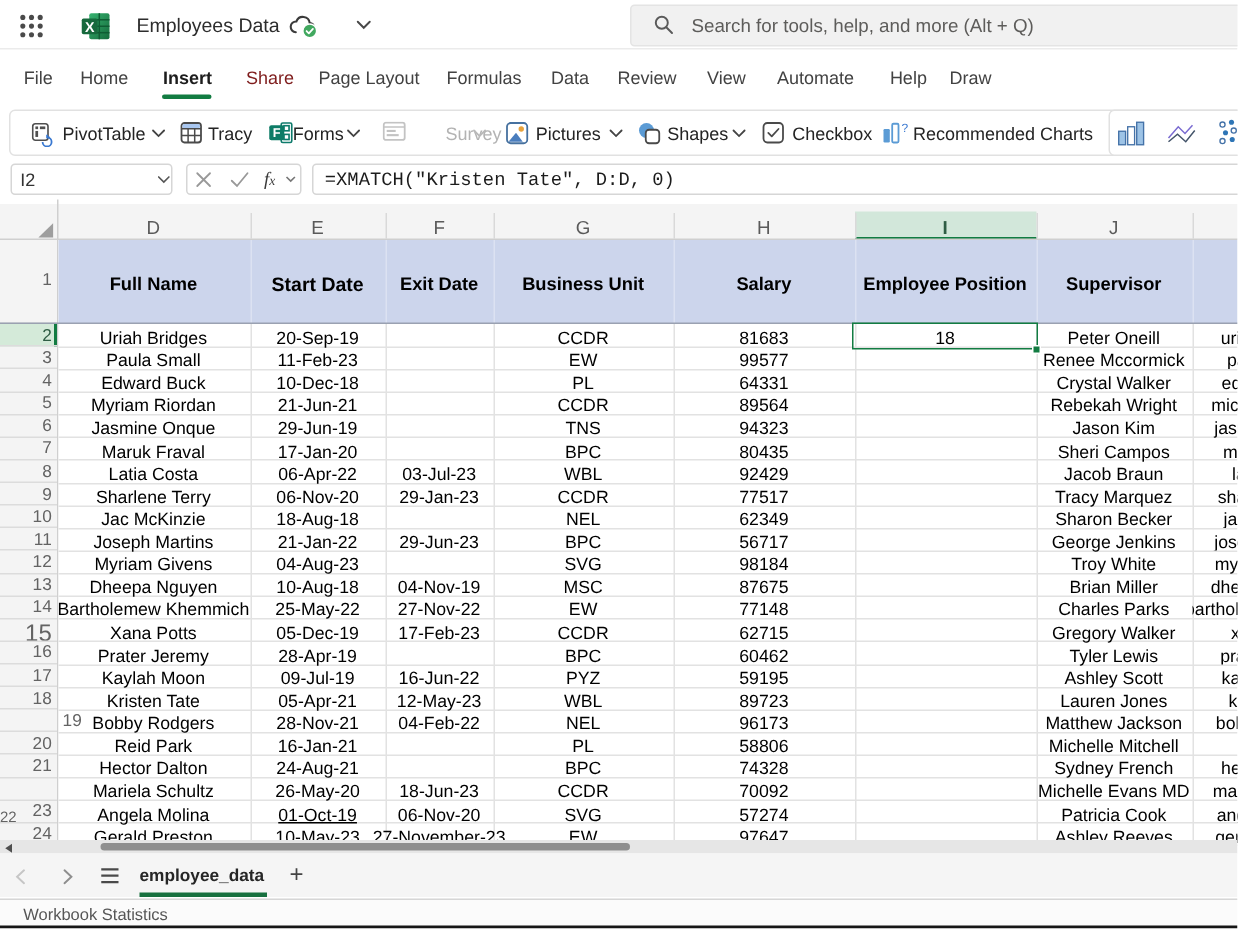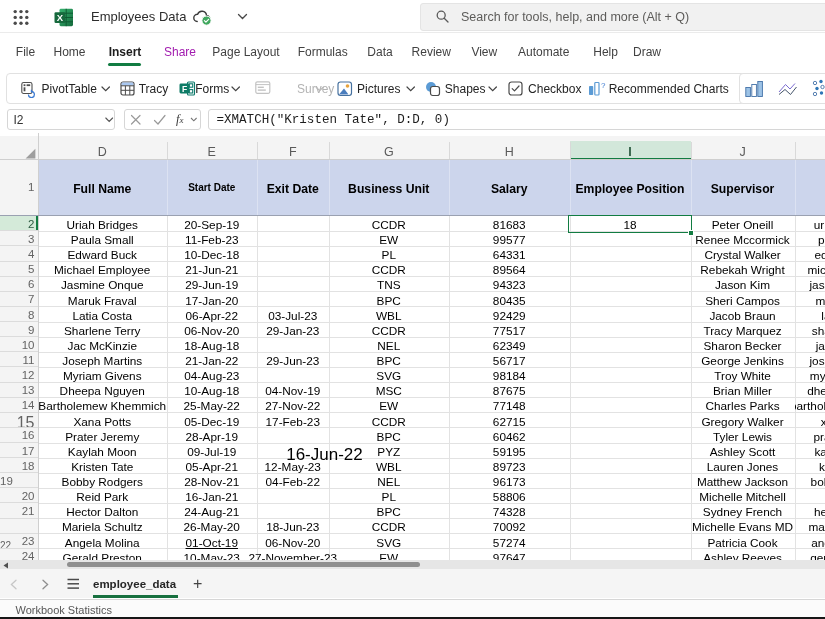--- a/index.html
+++ b/index.html
@@ -48,21 +48,21 @@
   </svg>
 <div class="abs" style="left:420px;top:2.5px;width:410px;height:26px;background:#f1f1f1;border:1px solid #e4e4e4;border-radius:3px;"></div>
 <svg class="abs" style="left:436px;top:10px" width="14" height="14">
     <circle cx="5.2" cy="5.2" r="4" fill="none" stroke="#5a5a5a" stroke-width="1.3"></circle>
     <line x1="8.2" y1="8.2" x2="12" y2="12" stroke="#5a5a5a" stroke-width="1.3" stroke-linecap="round"></line>
   </svg>
 <div class="abs" style="left:461px;top:9.5px;font-size:12.5px;color:#5d5c5a;">Search for tools, help, and more (Alt + Q)</div>
 <div class="abs ct" style="left:-29.5px;top:45.3px;width:110px;font-size:12px;color:#424242;">File</div>
 <div class="abs ct" style="left:14.5px;top:45.3px;width:110px;font-size:12px;color:#424242;">Home</div>
 <div class="abs ct" style="left:70px;top:45.3px;width:110px;font-size:12px;color:#1d1d1d;font-weight:700;">Insert</div>
-<div class="abs ct" style="left:125px;top:45.3px;width:110px;font-size:12px;color:#a21caf;">Share</div>
+<div class="abs ct" style="left:125px;top:45.3px;width:110px;font-size:12px;color:#7f1d1d;">Share</div>
 <div class="abs ct" style="left:191px;top:45.3px;width:110px;font-size:12px;color:#424242;">Page Layout</div>
 <div class="abs ct" style="left:267.7px;top:45.3px;width:110px;font-size:12px;color:#424242;">Formulas</div>
 <div class="abs ct" style="left:325px;top:45.3px;width:110px;font-size:12px;color:#424242;">Data</div>
 <div class="abs ct" style="left:376.3px;top:45.3px;width:110px;font-size:12px;color:#424242;">Review</div>
 <div class="abs ct" style="left:429.3px;top:45.3px;width:110px;font-size:12px;color:#424242;">View</div>
 <div class="abs ct" style="left:488.7px;top:45.3px;width:110px;font-size:12px;color:#424242;">Automate</div>
 <div class="abs ct" style="left:550.6px;top:45.3px;width:110px;font-size:12px;color:#424242;">Help</div>
 <div class="abs ct" style="left:592px;top:45.3px;width:110px;font-size:12px;color:#424242;">Draw</div>
 <div class="abs" style="left:107.5px;top:63.2px;width:33px;height:2.5px;background:#127c42;border-radius:2px;"></div>
 <div class="abs" style="left:6px;top:72.5px;width:840px;height:31px;border:1px solid #e1e1e1;border-radius:4px;box-sizing:border-box;background:#fff;"></div>
@@ -193,21 +193,21 @@
 <div class="abs" style="left:690.5px;top:141.5px;width:1px;height:17.5px;background:#d9d9d9;"></div>
 <div class="abs" style="left:794.5px;top:141.5px;width:1px;height:17.5px;background:#d9d9d9;"></div>
 <div class="abs" style="left:0;top:159.4px;width:825px;height:0.8px;background:#cfcfcf;"></div>
 <div class="abs" style="left:37.5px;top:133px;width:1px;height:427px;background:#cfcfcf;"></div>
 <div class="abs" style="left:38.5px;top:160.3px;width:786.5px;height:399.7px;background:#fff;"></div>
 <div class="abs" style="left:0;top:160.3px;width:37.5px;height:399.7px;background:#f4f4f4;"></div>
 <div class="abs" style="left:0;top:160.3px;width:37.5px;height:55.9px;border-bottom:1px solid #dcdcdc;box-sizing:border-box;"></div>
 <div class="abs" style="left:0;top:181.25px;width:34.5px;font-size:11.5px;color:#636363;text-align:right;">1</div>
 <div class="abs" style="left:38.5px;top:160.3px;width:786.5px;height:55.4px;background:#ccd5ec;"></div>
 <div class="abs ct" style="left:37.25px;top:181.8px;width:130px;font-size:12.2px;font-weight:bold;color:#000;">Full Name</div>
-<div class="abs ct" style="left:146.75px;top:181.8px;width:130px;font-size:10px;font-weight:bold;color:#000;text-align:center;">Start Date</div>
+<div class="abs ct" style="left:146.75px;top:181.8px;width:130px;font-size:13px;font-weight:bold;color:#000;text-align:center;">Start Date</div>
 <div class="abs ct" style="left:227.75px;top:181.8px;width:130px;font-size:12.2px;font-weight:bold;color:#000;">Exit Date</div>
 <div class="abs ct" style="left:323.75px;top:181.8px;width:130px;font-size:12.2px;font-weight:bold;color:#000;">Business Unit</div>
 <div class="abs ct" style="left:444.25px;top:181.8px;width:130px;font-size:12.2px;font-weight:bold;color:#000;">Salary</div>
 <div class="abs ct" style="left:565px;top:181.8px;width:130px;font-size:12.2px;font-weight:bold;color:#000;">Employee Position</div>
 <div class="abs ct" style="left:677.5px;top:181.8px;width:130px;font-size:12.2px;font-weight:bold;color:#000;">Supervisor</div>
 <div class="abs" style="left:166.5px;top:160.3px;width:1px;height:55.4px;background:#dce2f2;"></div>
 <div class="abs" style="left:257px;top:160.3px;width:1px;height:55.4px;background:#dce2f2;"></div>
 <div class="abs" style="left:328.5px;top:160.3px;width:1px;height:55.4px;background:#dce2f2;"></div>
 <div class="abs" style="left:449px;top:160.3px;width:1px;height:55.4px;background:#dce2f2;"></div>
 <div class="abs" style="left:569.5px;top:160.3px;width:1px;height:55.4px;background:#dce2f2;"></div>
@@ -252,21 +252,21 @@
 <div class="abs ct" style="left:141.75px;top:248.24px;width:140px;font-size:11.8px;color:#000;white-space:nowrap;">10-Dec-18</div>
 <div class="abs ct" style="left:318.75px;top:248.24px;width:140px;font-size:11.8px;color:#000;white-space:nowrap;">PL</div>
 <div class="abs ct" style="left:439.25px;top:248.24px;width:140px;font-size:11.8px;color:#000;white-space:nowrap;">64331</div>
 <div class="abs ct" style="left:672.5px;top:248.24px;width:140px;font-size:11.8px;color:#000;white-space:nowrap;">Crystal Walker</div>
 <div class="abs" style="left:795px;top:246.44px;width:30.5px;height:15.12px;overflow:hidden;">
     <div class="abs ct" style="left:0px;top:1.8px;width:188.5px;font-size:11.8px;color:#000;white-space:nowrap;">edward.buck@bilearner.com</div>
   </div>
 <div class="abs" style="left:0;top:263.16px;width:34.5px;font-size:11.5px;color:#636363;text-align:right;">5</div>
 <div class="abs" style="left:0;top:275.68px;width:37.5px;height:1px;background:#dcdcdc;"></div>
 <div class="abs" style="left:38.5px;top:276.18px;width:786.5px;height:1px;background:#e2e2e2;"></div>
-<div class="abs ct" style="left:32.25px;top:263.36px;width:140px;font-size:11.8px;color:#000;white-space:nowrap;">Michael Employee</div>
+<div class="abs ct" style="left:32.25px;top:263.36px;width:140px;font-size:11.8px;color:#000;white-space:nowrap;">Myriam Riordan</div>
 <div class="abs ct" style="left:141.75px;top:263.36px;width:140px;font-size:11.8px;color:#000;white-space:nowrap;">21-Jun-21</div>
 <div class="abs ct" style="left:318.75px;top:263.36px;width:140px;font-size:11.8px;color:#000;white-space:nowrap;">CCDR</div>
 <div class="abs ct" style="left:439.25px;top:263.36px;width:140px;font-size:11.8px;color:#000;white-space:nowrap;">89564</div>
 <div class="abs ct" style="left:672.5px;top:263.36px;width:140px;font-size:11.8px;color:#000;white-space:nowrap;">Rebekah Wright</div>
 <div class="abs" style="left:795px;top:261.56px;width:30.5px;height:15.12px;overflow:hidden;">
     <div class="abs ct" style="left:0px;top:1.8px;width:188.5px;font-size:11.8px;color:#000;white-space:nowrap;">michael.riordan@bilearner.com</div>
   </div>
 <div class="abs" style="left:0;top:278.28px;width:34.5px;font-size:11.5px;color:#636363;text-align:right;">6</div>
 <div class="abs" style="left:0;top:290.8px;width:37.5px;height:1px;background:#dcdcdc;"></div>
 <div class="abs" style="left:38.5px;top:291.3px;width:786.5px;height:1px;background:#e2e2e2;"></div>
@@ -392,40 +392,40 @@
 <div class="abs ct" style="left:439.25px;top:429.68px;width:140px;font-size:11.8px;color:#000;white-space:nowrap;">60462</div>
 <div class="abs ct" style="left:672.5px;top:429.68px;width:140px;font-size:11.8px;color:#000;white-space:nowrap;">Tyler Lewis</div>
 <div class="abs" style="left:795px;top:427.88px;width:30.5px;height:15.12px;overflow:hidden;">
     <div class="abs ct" style="left:0px;top:1.8px;width:188.5px;font-size:11.8px;color:#000;white-space:nowrap;">prater.jeremy@bilearner.com</div>
   </div>
 <div class="abs" style="left:0;top:444.6px;width:34.5px;font-size:11.5px;color:#636363;text-align:right;">17</div>
 <div class="abs" style="left:0;top:457.12px;width:37.5px;height:1px;background:#dcdcdc;"></div>
 <div class="abs" style="left:38.5px;top:457.62px;width:786.5px;height:1px;background:#e2e2e2;"></div>
 <div class="abs ct" style="left:32.25px;top:444.8px;width:140px;font-size:11.8px;color:#000;white-space:nowrap;">Kaylah Moon</div>
 <div class="abs ct" style="left:141.75px;top:444.8px;width:140px;font-size:11.8px;color:#000;white-space:nowrap;">09-Jul-19</div>
-<div class="abs ct" style="left:222.75px;top:444.8px;width:140px;font-size:17px;color:#000;white-space:nowrap;text-align:right;">16-Jun-22</div>
+<div class="abs ct" style="left:222.75px;top:444.8px;width:140px;font-size:12px;color:#000;white-space:nowrap;">16-Jun-22</div>
 <div class="abs ct" style="left:318.75px;top:444.8px;width:140px;font-size:11.8px;color:#000;white-space:nowrap;">PYZ</div>
 <div class="abs ct" style="left:439.25px;top:444.8px;width:140px;font-size:11.8px;color:#000;white-space:nowrap;">59195</div>
 <div class="abs ct" style="left:672.5px;top:444.8px;width:140px;font-size:11.8px;color:#000;white-space:nowrap;">Ashley Scott</div>
 <div class="abs" style="left:795px;top:443px;width:30.5px;height:15.12px;overflow:hidden;">
     <div class="abs ct" style="left:0px;top:1.8px;width:188.5px;font-size:11.8px;color:#000;white-space:nowrap;">kaylah.moon@bilearner.com</div>
   </div>
 <div class="abs" style="left:0;top:459.72px;width:34.5px;font-size:11.5px;color:#636363;text-align:right;">18</div>
 <div class="abs" style="left:0;top:472.24px;width:37.5px;height:1px;background:#dcdcdc;"></div>
 <div class="abs" style="left:38.5px;top:472.74px;width:786.5px;height:1px;background:#e2e2e2;"></div>
 <div class="abs ct" style="left:32.25px;top:459.92px;width:140px;font-size:11.8px;color:#000;white-space:nowrap;">Kristen Tate</div>
 <div class="abs ct" style="left:141.75px;top:459.92px;width:140px;font-size:11.8px;color:#000;white-space:nowrap;">05-Apr-21</div>
 <div class="abs ct" style="left:222.75px;top:459.92px;width:140px;font-size:11.8px;color:#000;white-space:nowrap;">12-May-23</div>
 <div class="abs ct" style="left:318.75px;top:459.92px;width:140px;font-size:11.8px;color:#000;white-space:nowrap;">WBL</div>
 <div class="abs ct" style="left:439.25px;top:459.92px;width:140px;font-size:11.8px;color:#000;white-space:nowrap;">89723</div>
 <div class="abs ct" style="left:672.5px;top:459.92px;width:140px;font-size:11.8px;color:#000;white-space:nowrap;">Lauren Jones</div>
 <div class="abs" style="left:795px;top:458.12px;width:30.5px;height:15.12px;overflow:hidden;">
     <div class="abs ct" style="left:0px;top:1.8px;width:188.5px;font-size:11.8px;color:#000;white-space:nowrap;">kristen.tate@bilearner.com</div>
   </div>
-<div class="abs" style="left:0;top:474.84px;width:34.5px;font-size:11.5px;color:#636363;">19</div>
+<div class="abs" style="left:0;top:474.84px;width:34.5px;font-size:11.5px;color:#636363;text-align:right;padding-left:20px;">19</div>
 <div class="abs" style="left:0;top:487.36px;width:37.5px;height:1px;background:#dcdcdc;"></div>
 <div class="abs" style="left:38.5px;top:487.86px;width:786.5px;height:1px;background:#e2e2e2;"></div>
 <div class="abs ct" style="left:32.25px;top:475.04px;width:140px;font-size:11.8px;color:#000;white-space:nowrap;">Bobby Rodgers</div>
 <div class="abs ct" style="left:141.75px;top:475.04px;width:140px;font-size:11.8px;color:#000;white-space:nowrap;">28-Nov-21</div>
 <div class="abs ct" style="left:222.75px;top:475.04px;width:140px;font-size:11.8px;color:#000;white-space:nowrap;">04-Feb-22</div>
 <div class="abs ct" style="left:318.75px;top:475.04px;width:140px;font-size:11.8px;color:#000;white-space:nowrap;">NEL</div>
 <div class="abs ct" style="left:439.25px;top:475.04px;width:140px;font-size:11.8px;color:#000;white-space:nowrap;">96173</div>
 <div class="abs ct" style="left:672.5px;top:475.04px;width:140px;font-size:11.8px;color:#000;white-space:nowrap;">Matthew Jackson</div>
 <div class="abs" style="left:795px;top:473.24px;width:30.5px;height:15.12px;overflow:hidden;">
     <div class="abs ct" style="left:0px;top:1.8px;width:188.5px;font-size:11.8px;color:#000;white-space:nowrap;">bobby.rodgers@bilearner.com</div>

